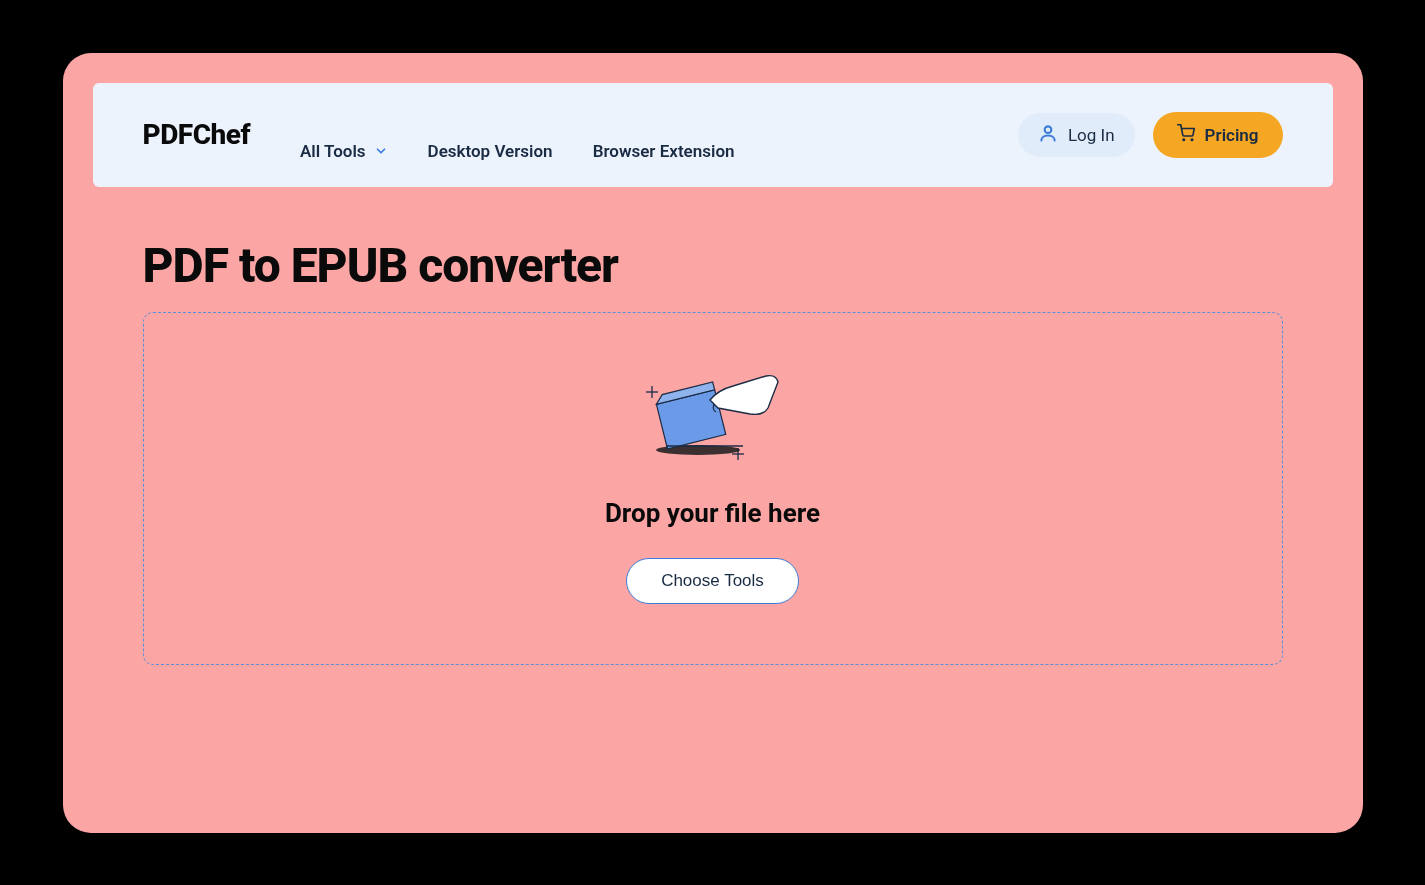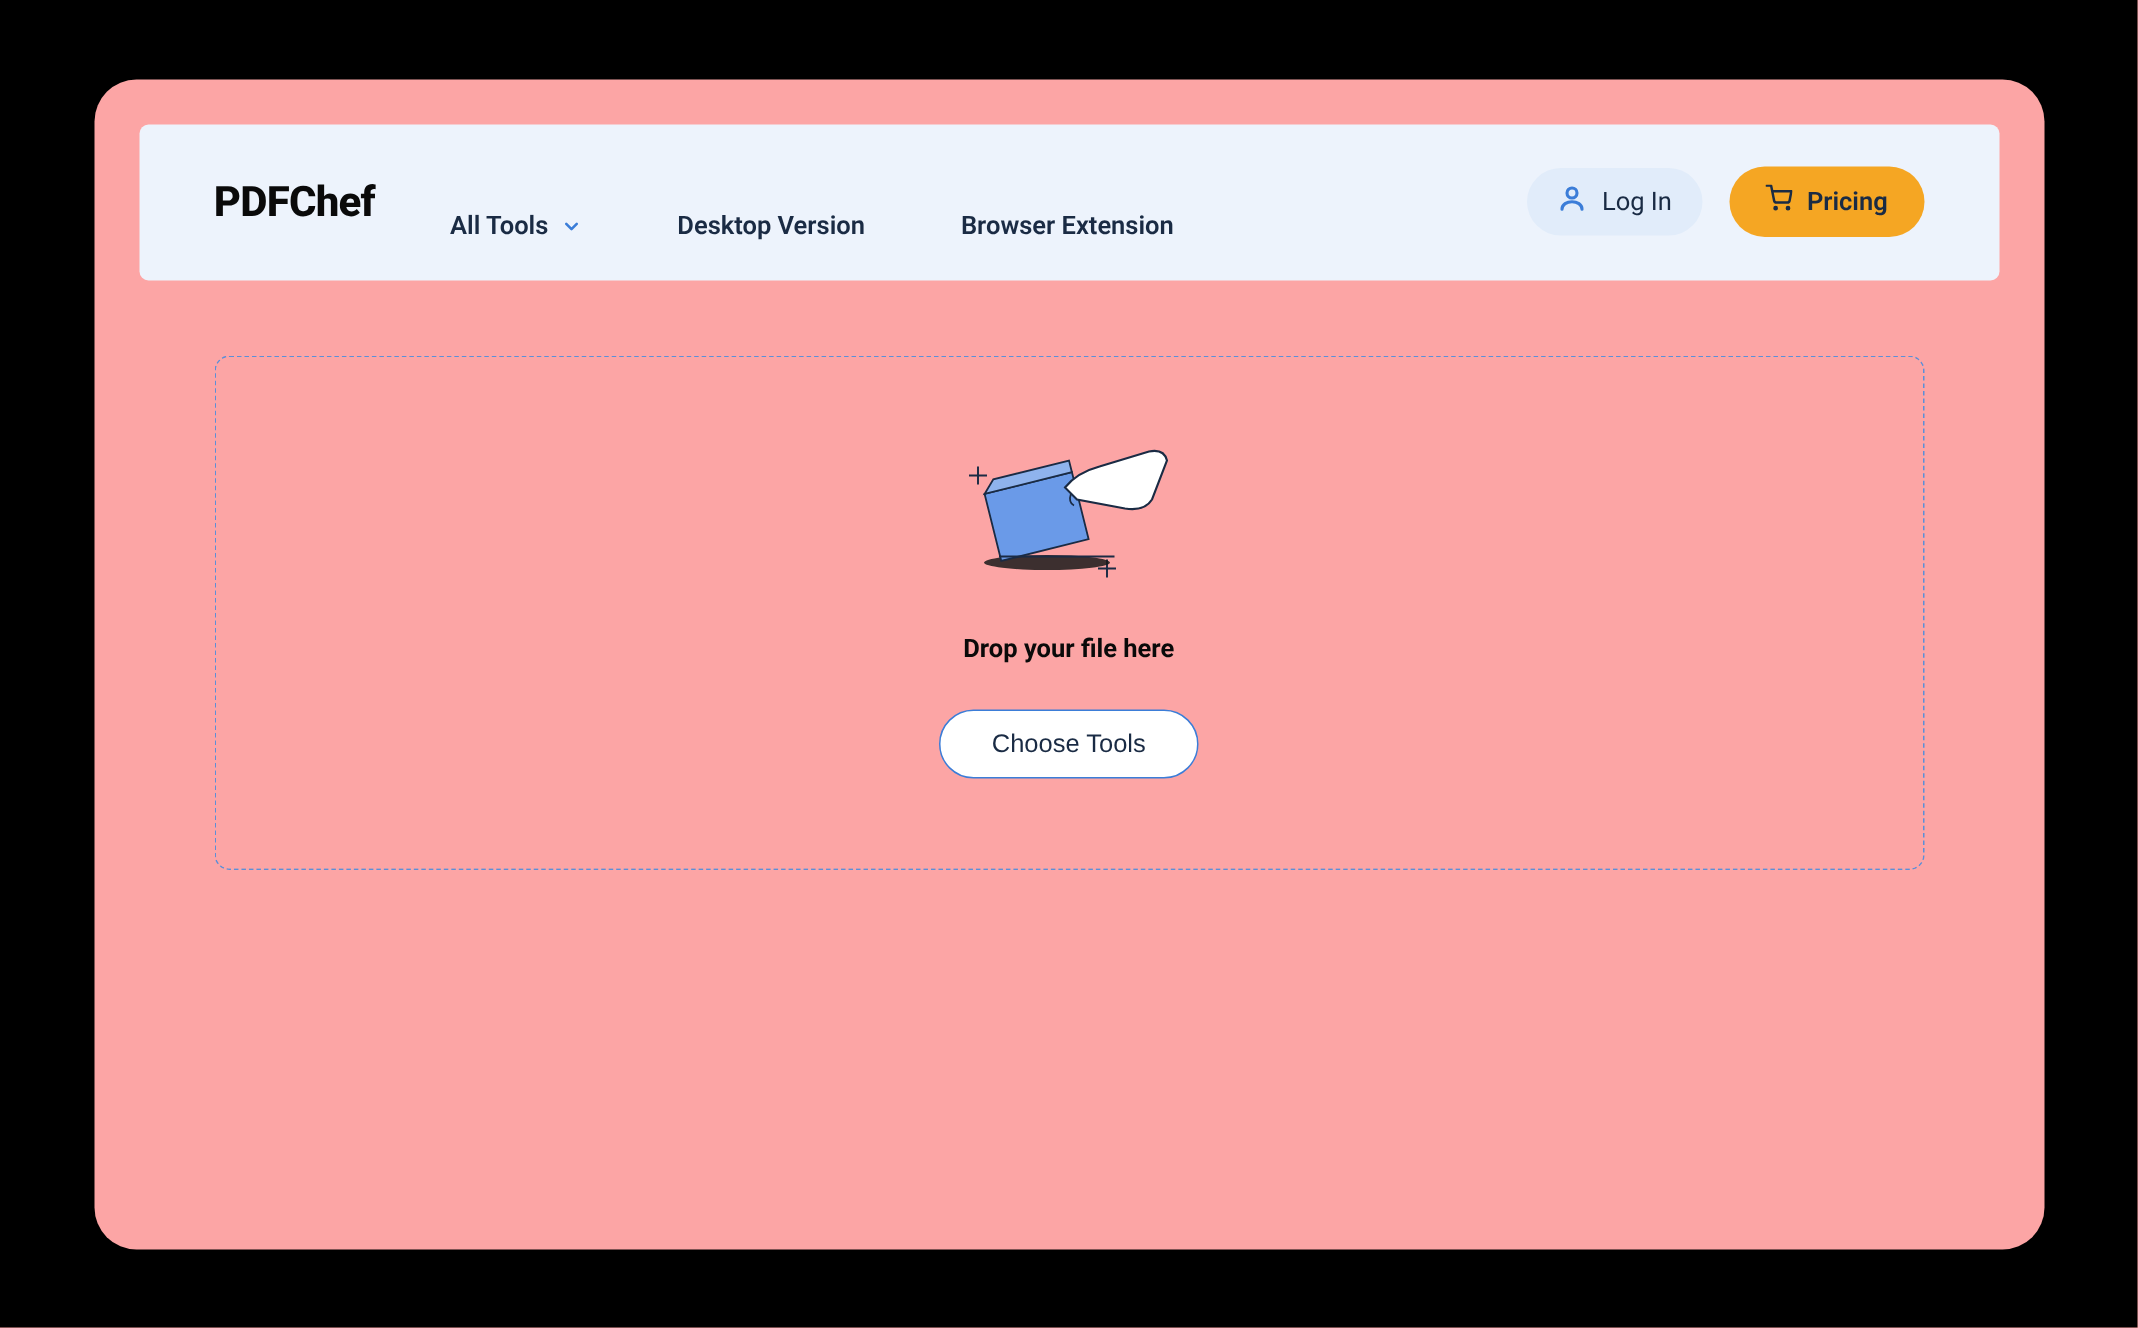--- a/index.html
+++ b/index.html
@@ -36,21 +36,21 @@
     .brand {
       font-size: 28px;
       font-weight: 800;
       color: #0a0a0a;
       letter-spacing: -0.5px;
       margin-right: 30px;
     }
     .nav {
       display: flex;
       align-items: flex-start;
-      gap: 64px;
+      gap: 40px;
       flex: 1;
       margin-top: 32px;
     }
     .nav-item {
       font-size: 17px;
       font-weight: 600;
       color: #1a2b44;
       cursor: pointer;
       display: flex;
       align-items: center;
@@ -117,21 +117,21 @@
       flex-direction: column;
       align-items: center;
       justify-content: center;
     }
     .drop-illustration {
       width: 150px;
       height: 100px;
       margin-bottom: 30px;
     }
     .drop-text {
-      font-size: 17px;
+      font-size: 26px;
       font-weight: 700;
       color: #0a0a0a;
       margin-bottom: 30px;
     }
     .choose-file-btn {
       border: 1.5px solid #3b7dd8;
       background: #fff;
       color: #1a2b44;
       font-size: 17px;
       font-weight: 500;
@@ -175,20 +175,21 @@
               <circle cx="20" cy="21" r="1"></circle>
               <path d="M1 1h4l2.68 13.39a2 2 0 0 0 2 1.61h9.72a2 2 0 0 0 2-1.61L23 6H6"></path>
             </svg>
         </span>
         <span>Pricing</span>
       </div>
     </div>
   </div>
 
   <div class="content">
+    <h1 class="page-title">PDF to EPUB converter</h1>
 
     <div class="dropzone">
       <div class="drop-illustration">
         <svg viewBox="0 0 150 100" width="150" height="100">
           <line x1="14" y1="18" x2="14" y2="30" stroke="#1a2b44" stroke-width="1.3"></line>
           <line x1="8" y1="24" x2="20" y2="24" stroke="#1a2b44" stroke-width="1.3"></line>
           <line x1="100" y1="80" x2="100" y2="92" stroke="#1a2b44" stroke-width="1.3"></line>
           <line x1="94" y1="86" x2="106" y2="86" stroke="#1a2b44" stroke-width="1.3"></line>
           <ellipse cx="60" cy="82" rx="42" ry="5" fill="#1a1a1a" opacity="0.85"></ellipse>
           <g transform="rotate(-14 55 55)">

